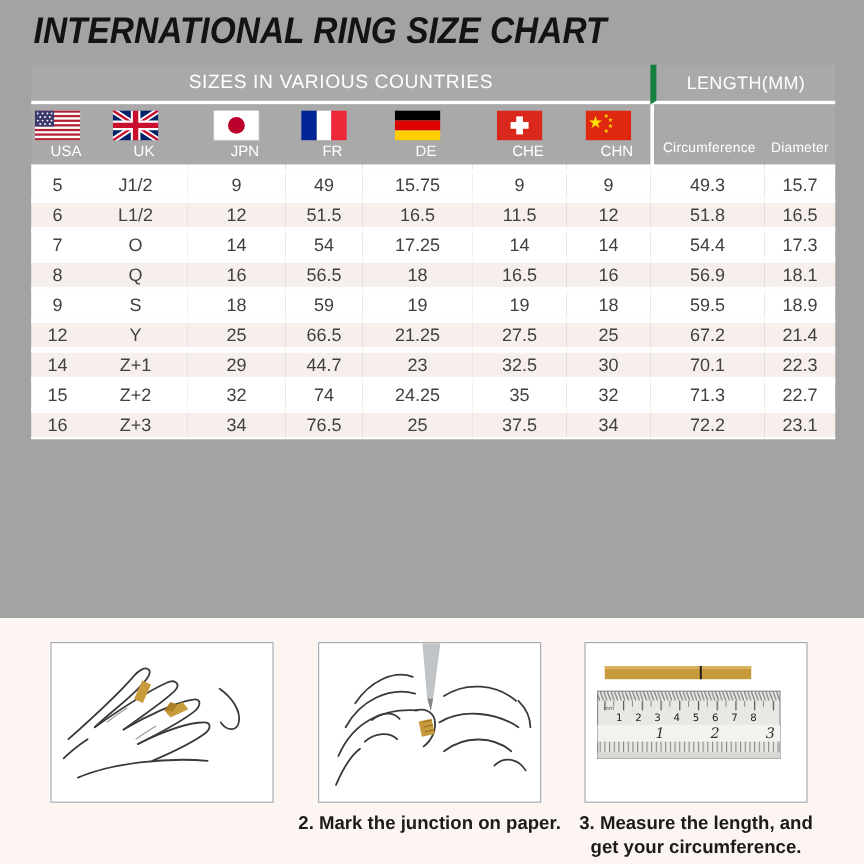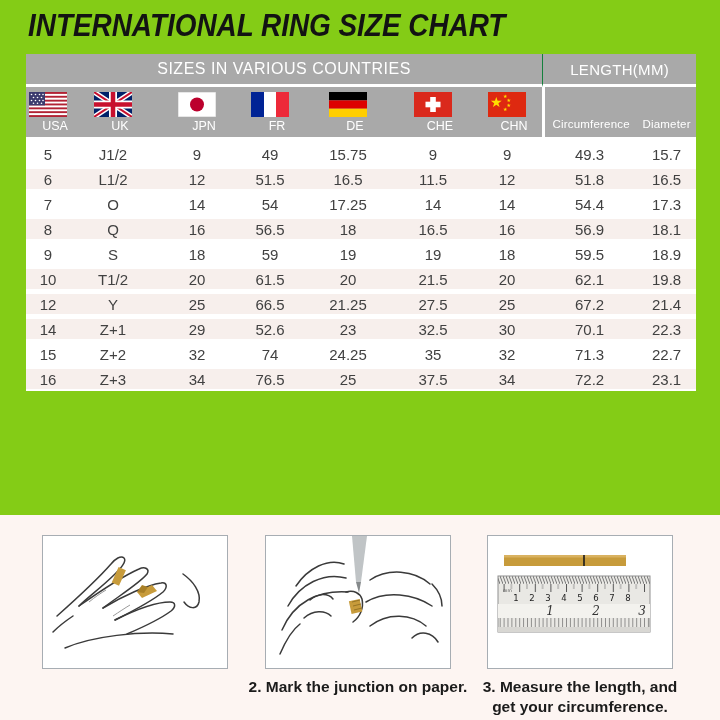--- a/index.html
+++ b/index.html
@@ -1,38 +1,38 @@
 <!DOCTYPE html>
 <html><head>
 <meta charset="utf-8">
 <style>
   html,body{margin:0;padding:0;background:#fff;}
   .sheet{
-    position:relative;width:720px;height:720px;background:#84cc16;overflow:hidden;
+    position:relative;width:720px;height:720px;background:#a3a3a3;overflow:hidden;
     font-family:"Liberation Sans","DejaVu Sans",sans-serif;
   }
   
   .title{
     position:absolute;top:8px;left:28px;
     font-size:31px;font-weight:800;font-style:italic;color:#131313;
     letter-spacing:0px;white-space:nowrap;
     transform:scaleX(0.9);transform-origin:left center;
   }
   
   table.ring{
     position:absolute;top:54px;left:26px;width:670px;
     border-collapse:separate;border-spacing:0;table-layout:fixed;
   }
   table.ring th,table.ring td{box-sizing:border-box;padding:0;text-align:center;}
   .band{
     background:#a9a9a9;color:#fff;font-weight:400;
     height:33px;font-size:16px;letter-spacing:0.5px;
     border-bottom:3px solid #fff;vertical-align:middle;
   }
-  .band.len{border-left:1px solid #15803d;font-size:15px;letter-spacing:0.3px;}
+  .band.len{border-left:5px solid #15803d;font-size:15px;letter-spacing:0.3px;}
   .flagrow th{
     background:#a9a9a9;height:54px;vertical-align:middle;
     border-bottom:4px solid #fff;
   }
   .flagrow th.lenlab{
     vertical-align:bottom;color:#fff;font-weight:400;font-size:11.5px;
     padding-bottom:7px;letter-spacing:0.2px;margin-left:26px;
   }
   .flagrow th.sep{border-left:3px solid #fff;}
   .flag{width:38px;height:25px;margin:0 auto 3px auto;display:block;}
@@ -221,46 +221,35 @@
           <td>S</td>
           <td>18</td>
           <td>59</td>
           <td>19</td>
           <td>19</td>
           <td>18</td>
           <td>59.5</td>
           <td>18.9</td>
         </tr>
         <tr class="alt">
-          <td>10</td>
-          <td>T1/2</td>
-          <td>20</td>
-          <td>61.5</td>
-          <td>20</td>
-          <td>21.5</td>
-          <td>20</td>
-          <td>62.1</td>
-          <td>19.8</td>
-        </tr>
-        <tr class="alt">
           <td>12</td>
           <td>Y</td>
           <td>25</td>
           <td>66.5</td>
           <td>21.25</td>
           <td>27.5</td>
           <td>25</td>
           <td>67.2</td>
           <td>21.4</td>
         </tr>
         <tr class="alt">
           <td>14</td>
           <td>Z+1</td>
           <td>29</td>
-          <td>52.6</td>
+          <td>44.7</td>
           <td>23</td>
           <td>32.5</td>
           <td>30</td>
           <td>70.1</td>
           <td>22.3</td>
         </tr>
         <tr>
           <td>15</td>
           <td>Z+2</td>
           <td>32</td>

